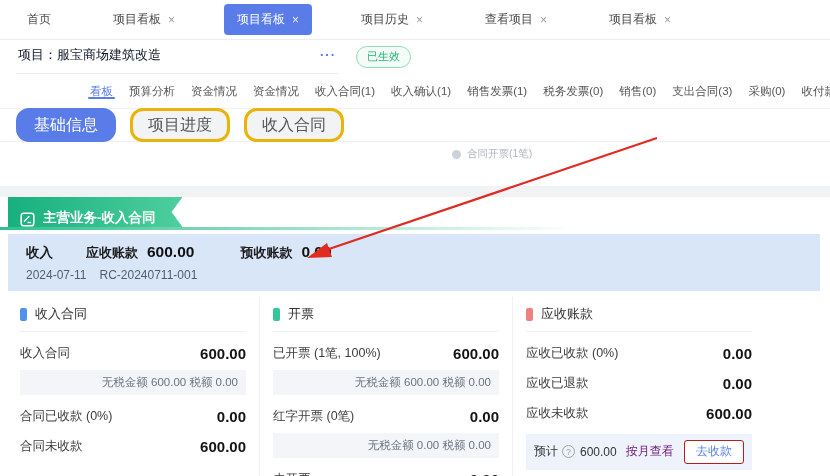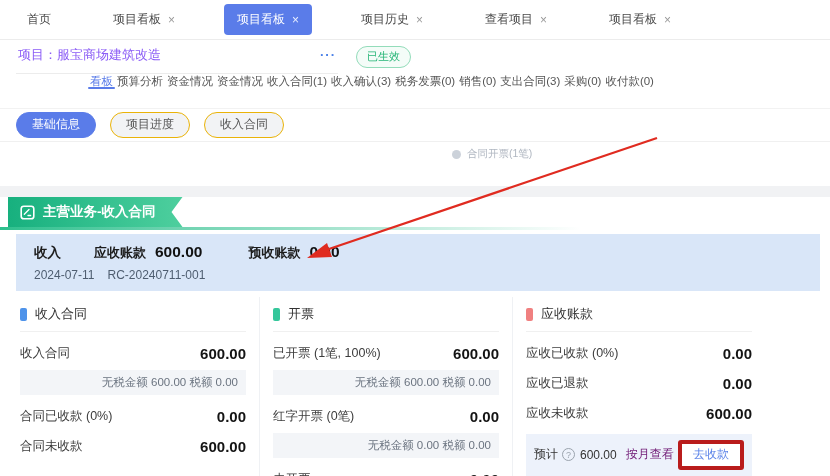--- a/index.html
+++ b/index.html
@@ -16,60 +16,60 @@
   .wtab { font-size:12px; color:#4a4a4a; display:inline-flex; align-items:center; gap:7px;
     padding:7px 13px; border-radius:4px; cursor:pointer; }
   .wtab .x { font-size:12px; color:#9a9a9a; line-height:1; }
   .wtab.active { background:#5a7ce9; color:#fff; }
   .wtab.active .x { color:#eaefff; }
 
   
   .projbar { height:34px; display:flex; align-items:center; padding:0 16px; background:#fff; }
   .projfield { width:322px; display:flex; align-items:center; justify-content:space-between;
     border-bottom:1px solid #ececec; padding:5px 2px 9px 2px; }
-  .projname { font-size:13px; color:#8b5cf6; }
+  .projname { font-size:13px; color:#0f172a; }
   .more { color:#4a80e8; font-weight:bold; font-size:13px; letter-spacing:1px; cursor:pointer; }
   .badge { margin-left:18px; font-size:11px; color:#27b577; border:1px solid #93dcba;
     background:#f4fcf8; border-radius:11px; padding:2px 10px; line-height:1.4; }
 
   
-  .nav { height:35px; display:flex; align-items:flex-start; gap:0; padding:0 4px 0 88px;
+  .nav { height:35px; display:flex; align-items:center; gap:12px; padding:0 4px 0 88px;
     border-bottom:1px solid #f2f2f2; background:#fff; white-space:nowrap; }
   .navitem { font-size:11.5px; color:#555; display:flex; align-items:center; padding:0 2px;
     position:relative; cursor:pointer; }
   .navitem.active { color:#5a7ce9; }
   .navitem.active::after { content:""; position:absolute; left:0; right:0; bottom:0;
     height:2px; background:#5a7ce9; border-radius:1px; }
 
   
   .pillsrow { height:33px; display:flex; align-items:center; gap:14px; padding:0 16px;
     border-bottom:1px solid #f0f0f0; background:#fff; }
-  .pill { font-size:12px; color:#555; background:#f2f3f5; border:1px solid #eab308;
+  .pill { font-size:16px; color:#555; background:#f2f3f5; border:3px solid #eab308;
     border-radius:13px; padding:4px 15px; cursor:pointer; line-height:1.3; }
   .pill.active { background:#5a7ce9; border-color:#5a7ce9; color:#fff; }
 
   
   .chartstrip { height:44px; position:relative; background:#fff;text-align:center; }
   .legend { position:absolute; left:452px; top:5px; display:flex; align-items:center; gap:6px; cursor:pointer; }
   .legend-dot { width:9px; height:9px; border-radius:50%; background:#ccd2da; }
   .legend-text { font-size:10.5px; color:#b0b7c1; }
 
   .grayband { height:11px; background:#f1f2f4; }
 
   
   .card { background:#fff; height:228px; }
   .ribbonrow { position:relative; height:30px; }
-  .ribbon { position:absolute; left:8px; top:0; height:30px; display:inline-flex; align-items:center;
+  .ribbon { position:absolute; left:8px; top:0; height:30px; display:inline-flex; align-items:flex-end;
     gap:8px; padding:0 27px 0 12px; color:#fff; font-size:13.5px; font-weight:bold;
     background:linear-gradient(90deg,#17b07e,#4ecf9e);
     clip-path:polygon(0 0,100% 0,calc(100% - 11px) 50%,100% 100%,0 100%); }
   .ribbon-underline { position:absolute; left:0; top:30px; width:100%; height:3px;
     background:linear-gradient(90deg,#2fc08e,rgba(216,243,233,0) 70%); }
 
-  .summary { margin:7px 10px 0 16px; background:#d9e6f8; padding:9px 18px 9px 18px; }
+  .summary { margin:7px 10px 0 8px; background:#d9e6f8; padding:9px 18px 9px 18px; }
   .sumline1 { display:flex; align-items:baseline; }
   .sumtitle { font-size:13.5px; font-weight:bold; color:#1c1c1c; margin-right:33px; }
   .sumlabel { font-size:13px; color:#1c1c1c; font-weight:bold; margin-right:9px; }
   .sumvalue { font-size:15.5px; font-weight:bold; color:#111; margin-right:46px; }
   .sumline2 { margin-top:6px; font-size:12px; color:#4e5d70; display:flex; gap:13px; }
 
   .cols { display:flex; padding:6px 10px 0 20px; }
   .col { width:226px; }
   .col + .col { border-left:1px solid #eff1f4; margin-left:13px; padding-left:13px; width:240px; }
   .colhead { display:flex; align-items:center; gap:8px; padding:8px 0 8px 0;
@@ -80,21 +80,21 @@
     font-size:12.5px; color:#3c3c3c; }
   .crow .val { font-weight:bold; font-size:15px; color:#141414; }
   .strip { margin-top:8px; background:#f3f5f8; padding:5px 8px; font-size:11.5px;
     color:#6b7480; text-align:right; }
   .estrip { margin-top:12px; background:#edf2fb; padding:6px 8px; display:flex;
     align-items:center; font-size:12px; color:#333; }
   .qicon { width:13px; height:13px; border:1px solid #9aa3ad; border-radius:50%; font-size:9px;
     color:#9aa3ad; display:inline-flex; align-items:center; justify-content:center;
     margin:0 5px 0 4px; cursor:pointer; flex:none; }
   .elink { color:#701a75; margin-left:9px; cursor:pointer; }
-  .gobtn { margin-left:auto; border:4px solid #b91c1c; color:#5a82e8; background:#fff;
+  .gobtn { margin-left:auto; border:1px solid #b91c1c; color:#5a82e8; background:#fff;
     font-size:12px; padding:3px 11px; border-radius:3px; cursor:pointer; line-height:1.3; }
 
   .arrow-overlay { position:absolute; left:0; top:0; width:830px; height:476px;
     pointer-events:none; z-index:60; }
 </style>
 </head>
 <body>
 
 <div class="page">
 
@@ -131,21 +131,22 @@
     </div>
     <span class="badge">已生效</span>
   </div>
 
   <div class="nav">
     <div class="navitem active">看板</div>
     <div class="navitem">预算分析</div>
     <div class="navitem">资金情况</div>
     <div class="navitem">资金情况</div>
     <div class="navitem">收入合同(1)</div>
-    <div class="navitem">收入确认(3)</div>
+    <div class="navitem">收入确认(1)</div>
+    <div class="navitem">销售发票(1)</div>
     <div class="navitem">税务发票(0)</div>
     <div class="navitem">销售(0)</div>
     <div class="navitem">支出合同(3)</div>
     <div class="navitem">采购(0)</div>
     <div class="navitem">收付款(0)</div>
   </div>
 
   <div class="pillsrow">
     <div class="pill active">基础信息</div>
     <div class="pill">项目进度</div>

